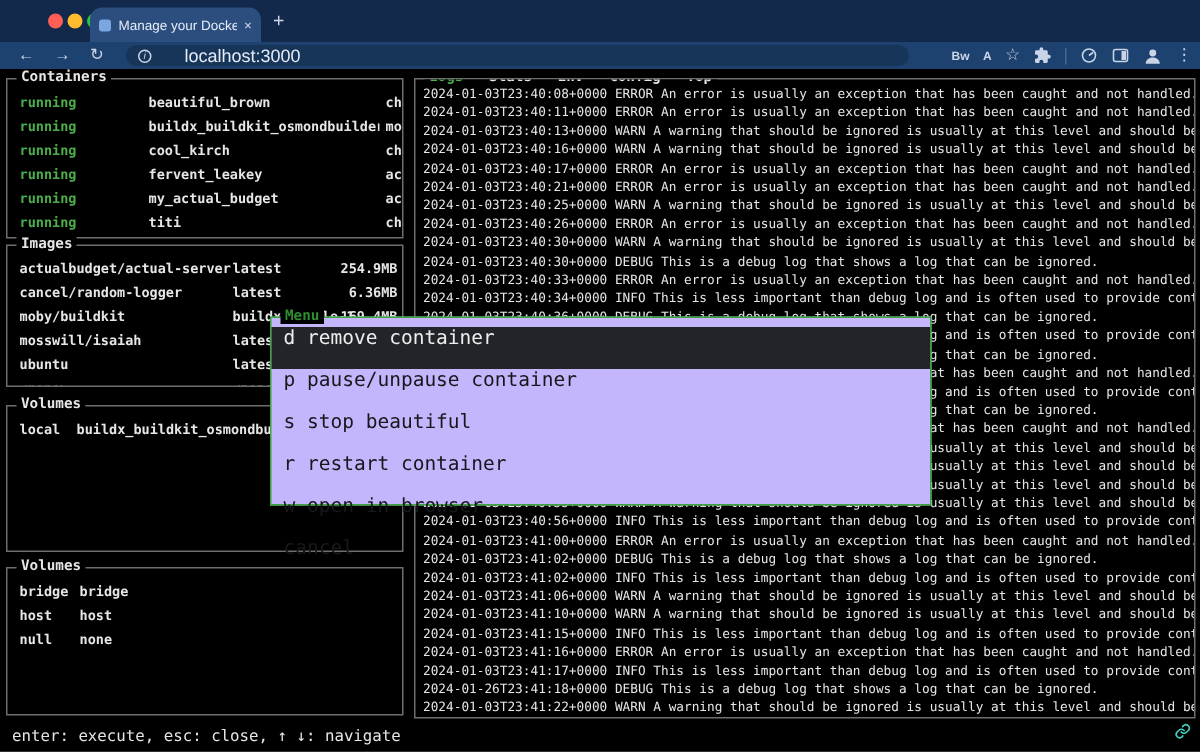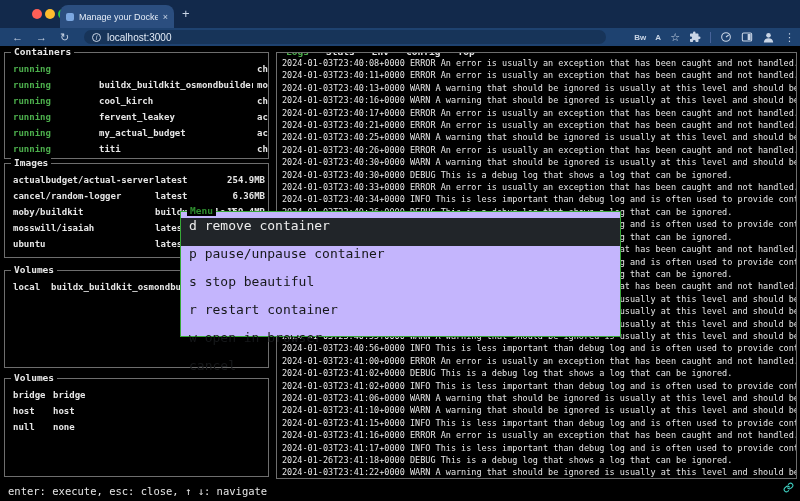--- a/index.html
+++ b/index.html
@@ -19,21 +19,21 @@
   .tab-title { flex:1; font-size:9px; color:#e4ecf7; white-space:nowrap; overflow:hidden; }
   .tab-close { font-size:9px; color:#c9d5e6; flex:0 0 auto; }
   .newtab { position:absolute; left:182px; top:6px; font-size:13px; color:#c9d5e6; }
   .toolbar { position:relative; height:18px; background:#1e4270; }
   .navic { position:absolute; top:2px; font-size:11px; color:#c9d5e6; line-height:14px; }
   .navic.back { left:12px; } .navic.fwd { left:36px; } .navic.reload { left:60px; }
   .urlbar { position:absolute; left:84px; top:2px; width:522px; height:14px; border-radius:7px;
             background:#173459; display:flex; align-items:center; gap:6px; padding-left:8px; }
   .info-ic { width:9px; height:9px; border:1px solid #c9d5e6; border-radius:50%; color:#c9d5e6;
              font-size:7px; line-height:7px; text-align:center; font-style:italic; flex:0 0 auto; }
-  .url { font-size:10px; color:#e4ecf7; }
+  .url { font-size:12px; color:#e4ecf7;margin-left:16px; }
   .tb-icons { position:absolute; right:5px; top:0; height:18px; display:flex; align-items:center; gap:9px; color:#c9d5e6; }
   .tb-icons svg { display:block; }
   .bw { font-size:8px; font-weight:bold; }
   .star { font-size:11px; line-height:11px; }
   .tdiv { width:1px; height:11px; background:#47639a; }
   .kebab { font-size:11px; line-height:11px; }
 
   
   .terminal { position:absolute; top:46px; left:0; width:800px; height:455px; background:#000;
               font-family:"DejaVu Sans Mono", monospace; color:#e6e6e6; }
@@ -130,20 +130,21 @@
   </div>
 
   <div class="terminal">
 
     <div class="panel" id="containers">
       <span class="ptitle">Containers</span>
       <div class="rows">
 
           <div class="row">
             <span class="col c-status">running</span>
+            <span class="col c-name">beautiful_brown</span>
             <span class="col c-image">che</span>
           </div>
 
           <div class="row">
             <span class="col c-status">running</span>
             <span class="col c-name">buildx_buildkit_osmondbuilder0</span>
             <span class="col c-image">mob</span>
           </div>
 
           <div class="row">

